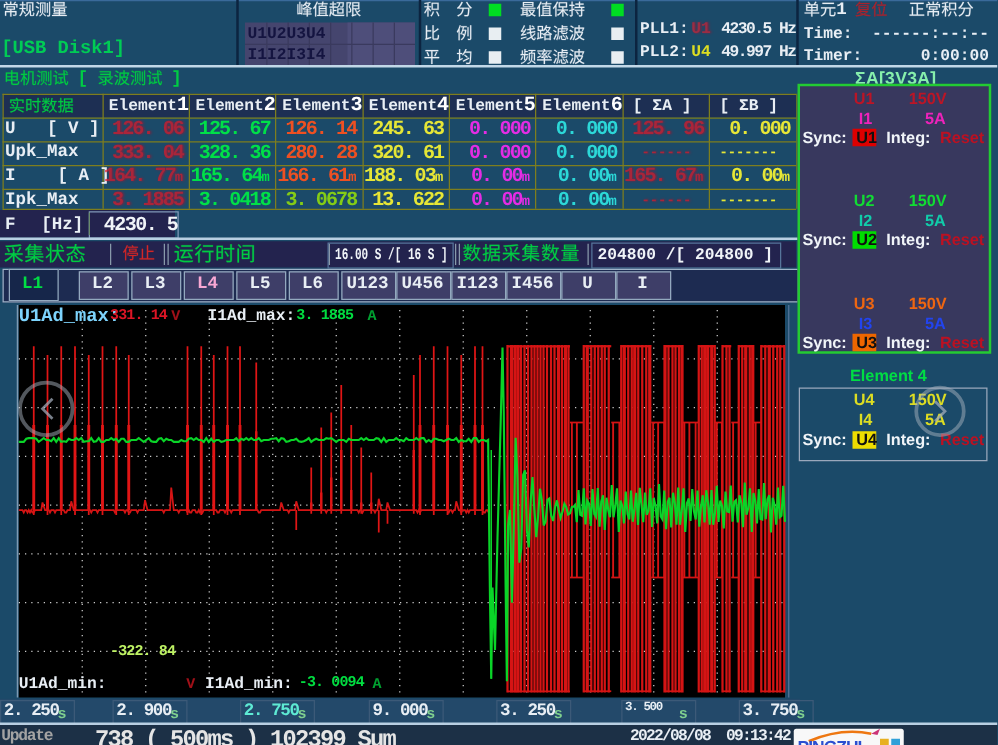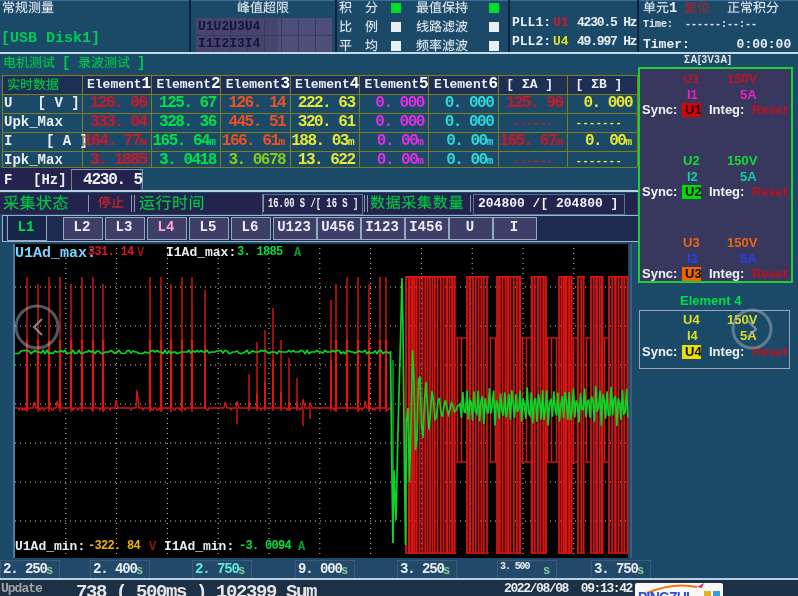--- a/index.html
+++ b/index.html
@@ -145,21 +145,21 @@
 <svg class="ck" style="left:684.0px;top:1.0px" width="27" height="16" viewBox="0 0 27 16" fill="#a8252f" stroke="#a8252f" stroke-width="14">
     <use href="#g9" transform="translate(0.0,11.12) scale(0.01300,-0.01300)"></use>
     <use href="#g0" transform="translate(13.0,11.12) scale(0.01300,-0.01300)"></use>
   </svg>
 <svg class="ck" style="left:727.0px;top:1.0px" width="53" height="16" viewBox="0 0 53 16" fill="#e8eef4" stroke="#e8eef4" stroke-width="14">
     <use href="#g23" transform="translate(0.0,11.12) scale(0.01300,-0.01300)"></use>
     <use href="#g12" transform="translate(13.0,11.12) scale(0.01300,-0.01300)"></use>
     <use href="#g31" transform="translate(26.0,11.12) scale(0.01300,-0.01300)"></use>
     <use href="#g6" transform="translate(39.0,11.12) scale(0.01300,-0.01300)"></use>
   </svg>
-<div class="t" style="left:643.0px;top:20.0px;color:#e8eef4;font-size:10px">Time:  ------:--:--</div>
+<div class="t" style="left:643.0px;top:20.0px;color:#e8eef4;font-size:13px">Time:  ------:--:--</div>
 <div class="t" style="left:643.0px;top:38.0px;color:#e8eef4;font-size:13px">Timer:      0:00:00</div>
 <svg class="ck" style="left:3.0px;top:56.0px" width="53" height="16" viewBox="0 0 53 16" fill="#00cc44" stroke="#00cc44" stroke-width="14">
     <use href="#g30" transform="translate(0.0,11.12) scale(0.01300,-0.01300)"></use>
     <use href="#g21" transform="translate(13.0,11.12) scale(0.01300,-0.01300)"></use>
     <use href="#g26" transform="translate(26.0,11.12) scale(0.01300,-0.01300)"></use>
     <use href="#g35" transform="translate(39.0,11.12) scale(0.01300,-0.01300)"></use>
   </svg>
 <div class="t" style="left:62.0px;top:56.0px;color:#00cc44;font-size:14px">[</div>
 <svg class="ck" style="left:78.0px;top:56.0px" width="53" height="16" viewBox="0 0 53 16" fill="#00cc44" stroke="#00cc44" stroke-width="14">
     <use href="#g14" transform="translate(0.0,11.12) scale(0.01300,-0.01300)"></use>
@@ -205,28 +205,28 @@
 <div class="t" style="left:488.5px;top:76.0px;color:#ffffff;font-size:16px">6</div>
 <div class="t" style="left:506.3px;top:78.0px;color:#e8eef4;font-size:13px">[ ΣA ]</div>
 <div class="t" style="left:575.6px;top:78.0px;color:#e8eef4;font-size:13px">[ ΣB ]</div>
 <div class="t" style="left:4.0px;top:96.0px;color:#e8eef4;font-size:14px">U   [ V ]</div>
 <div class="t" style="left:4.0px;top:115.0px;color:#e8eef4;font-size:14px">Upk_Max</div>
 <div class="t" style="left:4.0px;top:134.0px;color:#e8eef4;font-size:14px">I    [ A ]</div>
 <div class="t" style="left:4.0px;top:153.0px;color:#e8eef4;font-size:14px">Ipk_Max</div>
 <div class="t gh" style="left:89.7px;top:95.0px;color:#e01828;font-size:16px;letter-spacing:-1.5px">126. 06</div>
 <div class="t" style="left:159.1px;top:95.0px;color:#00e048;font-size:16px;letter-spacing:-1.5px">125. 67</div>
 <div class="t" style="left:228.4px;top:95.0px;color:#ee5022;font-size:16px;letter-spacing:-1.5px">126. 14</div>
-<div class="t" style="left:297.8px;top:95.0px;color:#e6e636;font-size:16px;letter-spacing:-1.5px">222. 63</div>
+<div class="t" style="left:297.8px;top:95.0px;color:#e6e636;font-size:16px;letter-spacing:-1.5px">245. 63</div>
 <div class="t" style="left:375.3px;top:95.0px;color:#e42ce4;font-size:16px;letter-spacing:-1.5px">0. 000</div>
 <div class="t" style="left:444.7px;top:95.0px;color:#2cd8d8;font-size:16px;letter-spacing:-1.5px">0. 000</div>
 <div class="t gh" style="left:505.9px;top:95.0px;color:#e01828;font-size:16px;letter-spacing:-1.5px">125. 96</div>
 <div class="t" style="left:583.4px;top:95.0px;color:#e6e636;font-size:16px;letter-spacing:-1.5px">0. 000</div>
 <div class="t gh" style="left:89.7px;top:114.0px;color:#e01828;font-size:16px;letter-spacing:-1.5px">333. 04</div>
 <div class="t" style="left:159.1px;top:114.0px;color:#00e048;font-size:16px;letter-spacing:-1.5px">328. 36</div>
-<div class="t" style="left:228.4px;top:114.0px;color:#ee5022;font-size:16px;letter-spacing:-1.5px">445. 51</div>
+<div class="t" style="left:228.4px;top:114.0px;color:#ee5022;font-size:16px;letter-spacing:-1.5px">280. 28</div>
 <div class="t" style="left:297.8px;top:114.0px;color:#e6e636;font-size:16px;letter-spacing:-1.5px">320. 61</div>
 <div class="t" style="left:375.3px;top:114.0px;color:#e42ce4;font-size:16px;letter-spacing:-1.5px">0. 000</div>
 <div class="t" style="left:444.7px;top:114.0px;color:#2cd8d8;font-size:16px;letter-spacing:-1.5px">0. 000</div>
 <div class="t gh" style="left:513.3px;top:118.0px;color:#e01828;font-size:11px">------</div>
 <div class="t" style="left:575.6px;top:118.0px;color:#e6e636;font-size:11px">-------</div>
 <div class="t gh" style="left:83.1px;top:133.0px;color:#e01828;font-size:16px;letter-spacing:-1.5px">164. 77<span class="sm">m</span></div>
 <div class="t" style="left:152.5px;top:133.0px;color:#00e048;font-size:16px;letter-spacing:-1.5px">165. 64<span class="sm">m</span></div>
 <div class="t" style="left:221.8px;top:133.0px;color:#ee5022;font-size:16px;letter-spacing:-1.5px">166. 61<span class="sm">m</span></div>
 <div class="t" style="left:291.2px;top:133.0px;color:#e6e636;font-size:16px;letter-spacing:-1.5px">188. 03<span class="sm">m</span></div>
 <div class="t" style="left:376.8px;top:133.0px;color:#e42ce4;font-size:16px;letter-spacing:-1.5px">0. 00<span class="sm">m</span></div>
@@ -501,48 +501,48 @@
     <path d="M15.0 353.5 L17.0 353.5 L19.0 353.5 L21.0 351.0 L23.0 350.5 L25.0 350.5 L27.0 350.5 L29.0 351.0 L31.0 353.5 L33.0 352.0 L35.0 350.5 L37.0 352.0 L39.0 352.0 L41.0 353.0 L43.0 350.5 L45.0 353.5 L47.0 350.5 L49.0 353.5 L51.0 353.0 L53.0 353.5 L55.0 351.0 L57.0 352.0 L59.0 352.0 L61.0 350.5 L63.0 352.0 L65.0 350.5 L67.0 353.5 L69.0 353.0 L71.0 353.0 L73.0 350.5 L75.0 353.5 L77.0 353.0 L79.0 350.5 L81.0 353.5 L83.0 353.5 L85.0 352.0 L87.0 352.0 L89.0 350.5 L91.0 352.0 L93.0 351.0 L95.0 353.5 L97.0 351.0 L99.0 351.0 L101.0 353.5 L103.0 353.5 L105.0 352.0 L107.0 352.0 L109.0 352.0 L111.0 350.5 L113.0 352.0 L115.0 353.5 L117.0 352.0 L119.0 350.5 L121.0 353.0 L123.0 353.5 L125.0 353.5 L127.0 351.0 L129.0 350.5 L131.0 353.0 L133.0 351.0 L135.0 352.0 L137.0 352.0 L139.0 353.5 L141.0 353.5 L143.0 353.5 L145.0 352.0 L147.0 353.0 L149.0 353.0 L151.0 351.0 L153.0 350.5 L155.0 352.0 L157.0 350.5 L159.0 352.0 L161.0 352.0 L163.0 353.5 L165.0 350.5 L167.0 353.5 L169.0 351.0 L171.0 353.5 L173.0 352.0 L175.0 352.0 L177.0 353.5 L179.0 353.0 L181.0 352.0 L183.0 352.0 L185.0 352.0 L187.0 352.0 L189.0 350.5 L191.0 353.0 L193.0 351.0 L195.0 352.0 L197.0 350.5 L199.0 352.0 L201.0 350.5 L203.0 352.0 L205.0 352.0 L207.0 350.5 L209.0 353.0 L211.0 352.0 L213.0 352.0 L215.0 352.0 L217.0 351.0 L219.0 351.0 L221.0 350.5 L223.0 353.0 L225.0 350.5 L227.0 351.0 L229.0 353.5 L231.0 353.0 L233.0 352.0 L235.0 352.0 L237.0 351.0 L239.0 353.0 L241.0 353.5 L243.0 353.0 L245.0 352.0 L247.0 350.5 L249.0 353.5 L251.0 352.0 L253.0 351.0 L255.0 352.0 L257.0 352.0 L259.0 352.0 L261.0 350.5 L263.0 351.0 L265.0 350.5 L267.0 352.0 L269.0 353.5 L271.0 352.0 L273.0 352.0 L275.0 352.0 L277.0 353.5 L279.0 351.0 L281.0 352.0 L283.0 352.0 L285.0 352.0 L287.0 352.0 L289.0 350.5 L291.0 352.0 L293.0 350.5 L295.0 352.0 L297.0 352.0 L299.0 352.0 L301.0 350.5 L303.0 351.0 L305.0 353.5 L307.0 350.5 L309.0 353.5 L311.0 352.0 L313.0 352.0 L315.0 352.0 L317.0 350.5 L319.0 352.0 L321.0 352.0 L323.0 353.0 L325.0 350.5 L327.0 352.0 L329.0 352.0 L331.0 352.0 L333.0 350.5 L335.0 352.0 L337.0 350.5 L339.0 350.5 L341.0 353.5 L343.0 352.0 L345.0 353.5 L347.0 351.0 L349.0 351.0 L351.0 352.0 L353.0 352.0 L355.0 353.0 L357.0 352.0 L359.0 351.0 L361.0 352.0 L363.0 352.0 L365.0 350.5 L367.0 353.5 L369.0 352.0 L371.0 353.0 L373.0 353.0 L375.0 351.0 L377.0 353.5 L379.0 350.5 L381.0 350.5 L383.0 353.5 L385.0 352.0 L387.0 352.0 L389.0 353.0 L390.5 352.0 L392.0 480.0 L393.0 543.0 L394.0 470.0 L396.0 520.0 L398.0 430.0 L400.5 340.0 L402.0 278.0 L403.0 330.0 L404.5 470.0 L405.5 545.0 L406.5 420.0 L408.0 408.0 L409.5 482.1 L411.0 424.3 L412.5 350.2 L414.0 381.9 L415.5 450.1 L417.0 438.9 L418.5 379.9 L420.0 376.3 L421.5 424.3 L423.0 437.9 L424.5 401.0 L426.0 381.7 L427.5 408.0 L429.0 429.7 L430.5 412.8 L432.0 391.0 L433.5 400.3 L435.0 420.4 L436.5 417.1 L438.0 399.8 L439.5 398.7 L441.0 412.8 L442.5 416.8 L444.0 406.0 L445.5 400.3 L447.0 408.0 L448.5 414.4 L450.0 409.4 L451.5 403.0 L453.0 405.7 L454.5 411.6 L456.0 410.7 L457.5 405.6 L459.0 405.3 L460.0 404.0 L461.4 417.8 L462.8 392.1 L464.2 411.8 L465.6 412.6 L467.0 390.6 L468.4 419.5 L469.8 400.4 L471.2 402.8 L472.6 420.7 L474.0 391.3 L475.4 411.2 L476.8 413.6 L478.2 390.5 L479.6 421.4 L481.0 401.4 L482.4 396.2 L483.8 423.9 L485.2 398.2 L486.6 408.0 L488.0 413.8 L489.4 388.1 L490.8 413.8 L492.2 404.6 L493.6 390.6 L495.0 425.5 L496.4 400.4 L497.8 404.8 L499.2 418.7 L500.6 393.3 L502.0 411.2 L503.4 415.6 L504.8 392.5 L506.2 417.4 L507.6 407.4 L509.0 394.2 L510.4 419.9 L511.8 390.2 L513.2 404.0 L514.6 417.8 L516.0 394.1 L517.4 411.8 L518.8 408.6 L520.2 390.6 L521.6 421.5 L523.0 398.4 L524.4 404.8 L525.8 418.7 L527.2 387.3 L528.6 413.2 L530.0 415.6 L531.4 392.5 L532.8 423.4 L534.2 401.4 L535.6 398.2 L537.0 421.9 L538.4 394.2 L539.8 402.0 L541.2 419.8 L542.6 390.1 L544.0 419.8 L545.4 408.6 L546.8 390.6 L548.2 425.5 L549.6 402.4 L551.0 398.8 L552.4 416.7 L553.8 391.3 L555.2 409.2 L556.6 415.6 L558.0 392.5 L559.4 421.4 L560.8 405.4 L562.2 396.2 L563.6 417.9 L565.0 392.2 L566.4 402.0 L567.8 419.8 L569.2 392.1 L570.6 419.8 L572.0 410.6 L573.4 388.6 L574.8 417.5 L576.2 400.4 L577.6 404.8 L579.0 422.7 L580.4 393.3 L581.8 409.2 L583.2 409.6 L584.6 388.5 L586.0 417.4 L587.4 401.4 L588.8 400.2 L590.2 417.9 L591.6 396.2 L593.0 402.0 L594.4 421.8 L595.8 386.1 L597.2 411.8 L598.6 406.6 L600.0 390.6 L601.4 425.5 L602.8 394.4 L604.2 400.8 L605.6 418.7 L607.0 391.3 L608.4 415.2 L609.8 415.6 L611.2 386.5 L612.6 415.4 L614.0 399.4 L615.4 396.2 L616.8 425.9 L618.2 398.2 L619.6 404.0 L621.0 419.8 L622.4 390.1 L623.8 413.8 L625.2 412.6 L626.6 388.6 L628.0 417.5" fill="none" stroke="#0ad428" stroke-width="1.7"></path>
     <line x1="393" y1="360" x2="393" y2="543" stroke="#0ad428" stroke-width="1.2"></line>
   </svg>
 <div class="t" style="left:15.0px;top:246.0px;color:#7dd3fc;font-size:15px">U1Ad_max:</div>
 <div class="t" style="left:88.0px;top:246.0px;color:#dd1525;font-size:12px;letter-spacing:-0.7px">331. 14</div>
 <div class="t" style="left:137.0px;top:247.0px;color:#a01018;font-size:12px">V</div>
 <div class="t" style="left:166.0px;top:246.0px;color:#e8eef4;font-size:13px">I1Ad_max:</div>
 <div class="t" style="left:237.0px;top:246.0px;color:#00dd40;font-size:12px;letter-spacing:-0.7px">3. 1885</div>
 <div class="t" style="left:294.0px;top:247.0px;color:#00a030;font-size:12px">A</div>
 <div class="t" style="left:15.0px;top:540.0px;color:#e8eef4;font-size:13px">U1Ad_min:</div>
-<div class="t" style="left:88.0px;top:540.0px;color:#eab308;font-size:12px;letter-spacing:-0.7px">-322. 84</div>
+<div class="t" style="left:88.0px;top:515px;color:#bef264;font-size:12px;letter-spacing:-0.7px">-322. 84</div>
 <div class="t" style="left:149.0px;top:541.0px;color:#a01018;font-size:12px">V</div>
 <div class="t" style="left:164.0px;top:540.0px;color:#e8eef4;font-size:13px">I1Ad_min:</div>
 <div class="t" style="left:239.0px;top:540.0px;color:#00dd40;font-size:12px;letter-spacing:-0.7px">-3. 0094</div>
 <div class="t" style="left:298.0px;top:541.0px;color:#00a030;font-size:12px">A</div>
 <div class="b" style="left:0px;top:559px;width:640px;height:19px;background:#23496a"></div>
 <div class="b" style="left:0px;top:560px;width:58px;height:18px;border:1px solid #3c5a78"></div>
 <div class="t" style="left:3.0px;top:562.0px;color:#e8eef4;font-size:14px;letter-spacing:-1.1px">2. 250</div>
 <div class="t" style="left:46.0px;top:565.0px;color:#7fcf8f;font-size:12px">s</div>
 <div class="b" style="left:90px;top:560px;width:58px;height:18px;border:1px solid #3c5a78"></div>
-<div class="t" style="left:93.0px;top:562.0px;color:#e8eef4;font-size:14px;letter-spacing:-1.1px">2. 400</div>
+<div class="t" style="left:93.0px;top:562.0px;color:#e8eef4;font-size:14px;letter-spacing:-1.1px">2. 900</div>
 <div class="t" style="left:136.0px;top:565.0px;color:#7fcf8f;font-size:12px">s</div>
 <div class="b" style="left:192px;top:560px;width:58px;height:18px;border:1px solid #3c5a78"></div>
 <div class="t" style="left:195.0px;top:562.0px;color:#5eead4;font-size:14px;letter-spacing:-1.1px">2. 750</div>
 <div class="t" style="left:238.0px;top:565.0px;color:#7fcf8f;font-size:12px">s</div>
 <div class="b" style="left:295px;top:560px;width:58px;height:18px;border:1px solid #3c5a78"></div>
 <div class="t" style="left:298.0px;top:562.0px;color:#e8eef4;font-size:14px;letter-spacing:-1.1px">9. 000</div>
 <div class="t" style="left:341.0px;top:565.0px;color:#7fcf8f;font-size:12px">s</div>
 <div class="b" style="left:397px;top:560px;width:58px;height:18px;border:1px solid #3c5a78"></div>
 <div class="t" style="left:400.0px;top:562.0px;color:#e8eef4;font-size:14px;letter-spacing:-1.1px">3. 250</div>
 <div class="t" style="left:443.0px;top:565.0px;color:#7fcf8f;font-size:12px">s</div>
 <div class="b" style="left:497px;top:560px;width:58px;height:18px;border:1px solid #3c5a78"></div>
 <div class="t" style="left:500.0px;top:562.0px;color:#e8eef4;font-size:10px;letter-spacing:-1.1px">3. 500</div>
 <div class="t" style="left:543.0px;top:565.0px;color:#7fcf8f;font-size:12px">s</div>
 <div class="b" style="left:591px;top:560px;width:58px;height:18px;border:1px solid #3c5a78"></div>
 <div class="t" style="left:594.0px;top:562.0px;color:#e8eef4;font-size:14px;letter-spacing:-1.1px">3. 750</div>
 <div class="t" style="left:637.0px;top:565.0px;color:#7fcf8f;font-size:12px">s</div>
-<div class="t sa" style="left:684.0px;top:55.0px;color:#e5e5e5;font-size:10px;letter-spacing:0.3px">ΣA[3V3A]</div>
+<div class="t sa" style="left:684.0px;top:55.0px;color:#86efac;font-size:14px;letter-spacing:0.3px">ΣA[3V3A]</div>
 <div class="b" style="left:638px;top:67px;width:151px;height:212px;background:#38385e;border:2px solid #22cc33"></div>
 <div class="t sa" style="left:683.0px;top:72.0px;color:#bb1526;font-size:13px">U1</div>
 <div class="t sa" style="left:727.0px;top:72.0px;color:#bb1526;font-size:13px">150V</div>
 <div class="t sa" style="left:687.0px;top:88.0px;color:#ee22bb;font-size:13px">I1</div>
 <div class="t sa" style="left:740.0px;top:88.0px;color:#ee22bb;font-size:13px">5A</div>
 <div class="t sa" style="left:642.0px;top:103.0px;color:#f0f4f8;font-size:13px">Sync:</div>
 <div class="b" style="left:682px;top:103px;width:19px;height:14px;background:#dd0000"></div>
 <div class="t sa" style="left:685.0px;top:103.0px;color:#101010;font-size:13px">U1</div>
 <div class="t sa" style="left:709.0px;top:103.0px;color:#f0f4f8;font-size:13px">Integ:</div>
 <div class="t sa" style="left:752.0px;top:103.0px;color:#bb1122;font-size:13px">Reset</div>

